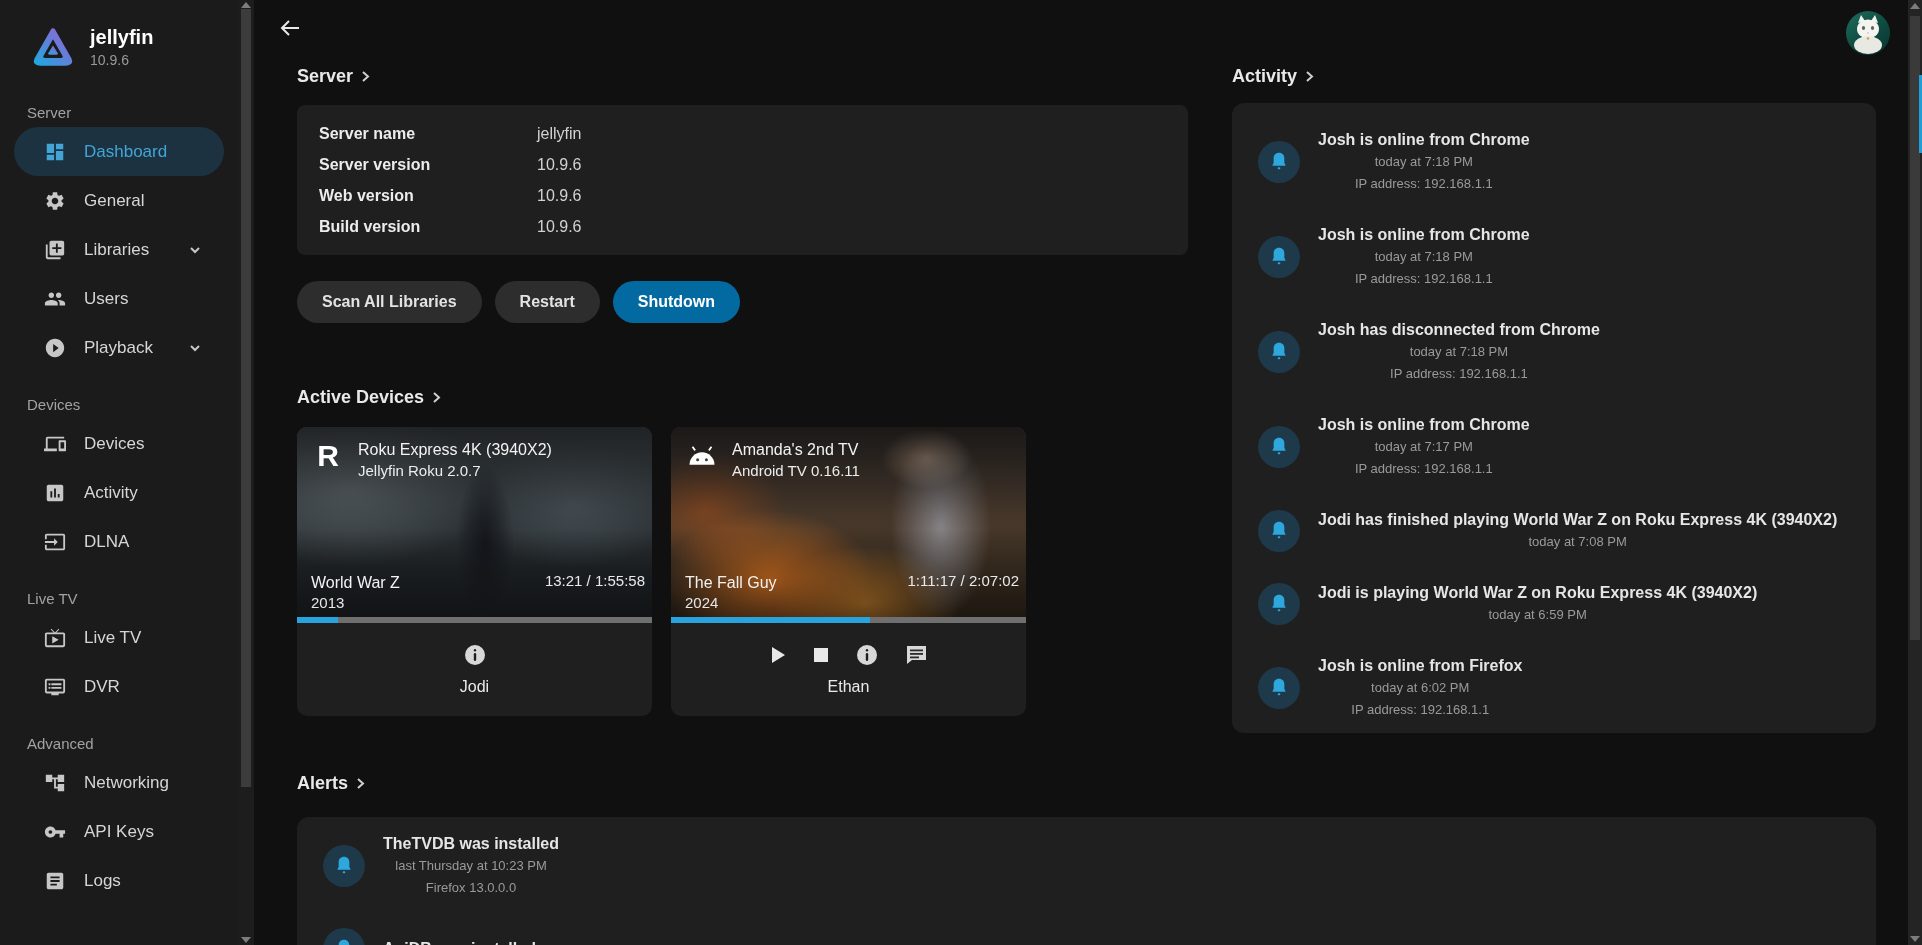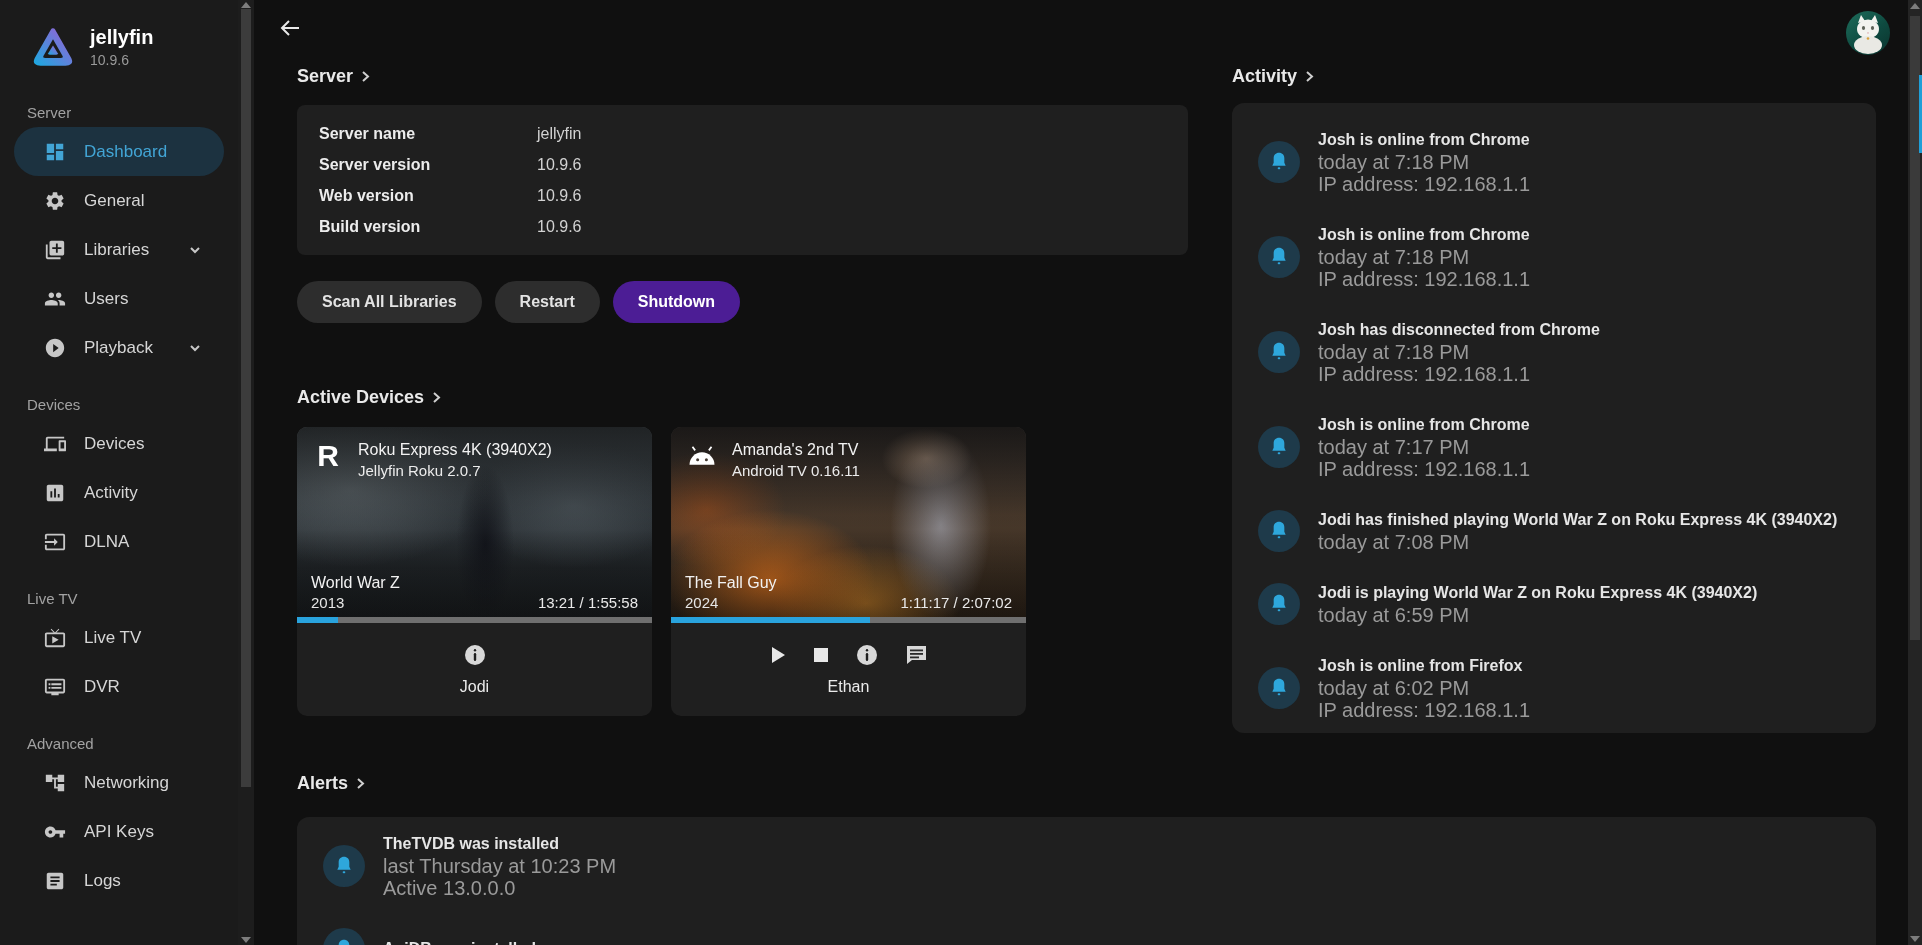--- a/index.html
+++ b/index.html
@@ -52,21 +52,21 @@
   
   .server-card { margin-top:19px; height:150px; background:#1f1f1f; border-radius:8px;
     padding:13px 22px; display:flex; flex-direction:column; justify-content:space-around; }
   .srow { display:flex; font-size:16px; }
   .srow .slabel { width:218px; font-weight:bold; color:#ececec; }
   .srow .svalue { color:#d2d2d2; }
 
   .btn-row { margin-top:26px; display:flex; gap:13px; }
   .pill-btn { height:42px; border:none; border-radius:21px; background:#2d2d2d; color:#e3e3e3;
     font-family:inherit; font-size:16px; font-weight:bold; padding:0 25px; cursor:pointer; }
-  .pill-btn.danger { background:#4c1d95; color:#fff; }
+  .pill-btn.danger { background:#0369a1; color:#fff; }
 
   .devices-head { margin-top:64px; }
   .cards-row { margin-top:20px; display:flex; gap:19px; }
   .dev-card { width:355px; height:289px; background:#1f1f1f; border-radius:10px; overflow:hidden; }
   .media { position:relative; height:196px; }
   .media::before { content:""; position:absolute; inset:0;
     background:linear-gradient(180deg, rgba(8,8,8,.62) 0%, rgba(8,8,8,0) 52%, rgba(8,8,8,.35) 100%); }
   .bg-wwz { background:
     radial-gradient(ellipse 40px 110px at 53% 60%, rgba(18,20,26,.95), transparent 72%),
     radial-gradient(ellipse 150px 90px at 78% 40%, rgba(92,102,108,.55), transparent 70%),
@@ -78,43 +78,43 @@
     radial-gradient(ellipse 150px 100px at 28% 78%, rgba(226,116,28,.8), transparent 70%),
     radial-gradient(ellipse 130px 80px at 55% 90%, rgba(238,150,42,.6), transparent 72%),
     radial-gradient(ellipse 110px 80px at 10% 42%, rgba(190,88,26,.5), transparent 72%),
     linear-gradient(180deg,#3a3431 0%, #4a3a2c 45%, #271d13 100%); }
   .dev-head { position:absolute; top:12px; left:14px; right:12px; display:flex; gap:13px; align-items:flex-start; }
   .plat-icon { width:34px; height:34px; display:flex; align-items:center; justify-content:center; }
   .roku-r { font-size:30px; font-weight:bold; color:#fff; line-height:30px; }
   .dev-lines { line-height:21px; }
   .dev-title { font-size:16px; color:#f2f2f2; }
   .dev-client { font-size:15px; color:#ececec; }
-  .media-bottom { position:absolute; left:14px; right:14px; bottom:12px;
-    display:flex; justify-content:space-between; align-items:flex-end; }
+  .media-bottom { position:absolute; left:14px; right:7px; bottom:12px;
+    display:flex; justify-content:space-between; }
   .media-title { font-size:16px; color:#f2f2f2; line-height:22px; }
   .media-year { font-size:15px; color:#e6e6e6; }
   .media-time { font-size:15px; color:#e9e9e9; }
   .progress { position:absolute; left:0; right:0; bottom:0; height:6px; background:#6f6f6f; }
   .progress .fill { height:100%; background:#29a3dd; }
   .card-footer { height:93px; display:flex; flex-direction:column; align-items:center;
     justify-content:center; gap:11px; }
   .ctrl-row { display:flex; gap:28px; align-items:center; height:24px; }
   .ctrl { cursor:pointer; display:flex; align-items:center; }
   .user-name { font-size:16px; color:#eaeaea; }
 
   
   .panel-card { margin-top:17px; background:#1f1f1f; border-radius:12px; }
   .activity-card { height:630px; padding:26px 14px 0 26px; overflow:hidden; }
   .act-item { display:flex; gap:18px; align-items:center; margin-bottom:29px; }
   .badge { width:42px; height:42px; border-radius:50%; background:#1e3a4a; flex:0 0 42px;
     display:flex; align-items:center; justify-content:center; }
   .badge svg { width:20px; height:22px; }
   .act-lines { line-height:22px; }
   .act-title { font-size:16px; font-weight:600; color:#e6e6e6; }
-  .act-sub { font-size:20px; color:#9a9a9a; }
+  .act-sub { font-size:13px; color:#9a9a9a;text-align:center; }
 
   .alerts-sec { position:absolute; left:43px; top:773px; width:1579px; }
   .alerts-card { margin-top:24px; background:#1f1f1f; border-radius:12px; height:260px;
     padding:16px 26px 0 26px; }
 </style>
 </head>
 <body>
 
 <aside class="sidebar">
   <div class="logo-row">
@@ -519,21 +519,21 @@
         <div class="act-item">
     <div class="badge">
       <svg viewBox="0 0 24 26">
         <path d="M12 2C8.1 2 5.6 4.8 5.6 8.6v5.2L4 17.5h16l-1.6-3.7V8.6C18.4 4.8 15.9 2 12 2z" fill="#2ea7dc"></path>
         <rect x="10.4" y="19.2" width="3.2" height="2.6" rx="1.3" fill="#2ea7dc"></rect>
       </svg>
     </div>
     <div class="act-lines">
       <div class="act-title">TheTVDB was installed</div>
       <div class="act-sub t2">last Thursday at 10:23 PM</div>
-      <div class="act-sub t3">Active 13.0.0.0</div>
+      <div class="act-sub t3">Firefox 13.0.0.0</div>
     </div>
   </div>
         <div class="act-item">
     <div class="badge">
       <svg viewBox="0 0 24 26">
         <path d="M12 2C8.1 2 5.6 4.8 5.6 8.6v5.2L4 17.5h16l-1.6-3.7V8.6C18.4 4.8 15.9 2 12 2z" fill="#2ea7dc"></path>
         <rect x="10.4" y="19.2" width="3.2" height="2.6" rx="1.3" fill="#2ea7dc"></rect>
       </svg>
     </div>
     <div class="act-lines">

